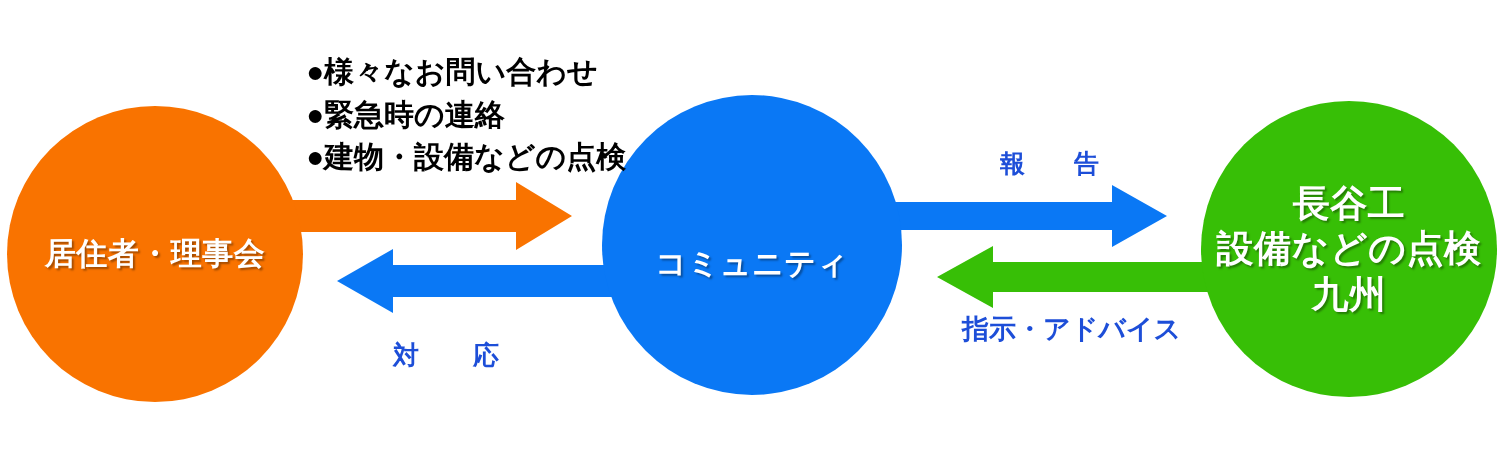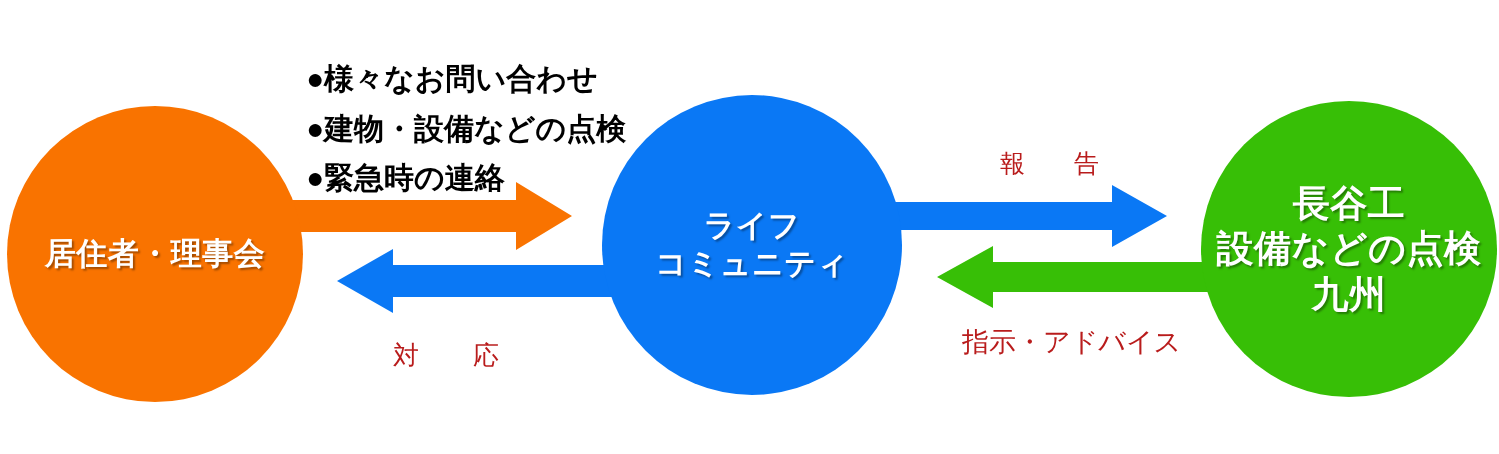--- a/index.html
+++ b/index.html
@@ -56,33 +56,33 @@
   #arrow-layer {
     position: absolute;
     left: 0; top: 0;
     width: 1499px; height: 454px;
     z-index: 2;
   }
 
   
   .arrow-label {
     position: absolute;
-    color: #b91c1c;
-    font-weight: normal;
+    color: #1d4ed8;
+    font-weight: bold;
     white-space: nowrap;
     z-index: 4;
     user-select: none;
   }
   #label-report {
     left: 1000px; top: 147px;
     font-size: 25px;
     letter-spacing: 12px;
   }
   #label-instructions {
-    left: 962px; top: 324px;
+    left: 962px; top: 311px;
     font-size: 27px;
     letter-spacing: 0px;
   }
   #label-response {
     left: 393px; top: 318px;
     font-size: 26px;
     letter-spacing: 14px;
     margin-top: 20px;
   }
 
@@ -94,21 +94,20 @@
     user-select: none;
   }
   .bullet-item {
     display: block;
     color: #000000;
     font-size: 30px;
     font-weight: bold;
     line-height: 1.42;
     white-space: nowrap;
     letter-spacing: 0px;
-    margin-top: 7px;
   }
 </style>
 </head>
 <body>
 
 <div id="canvas">
 
   <svg id="arrow-layer" viewBox="0 0 1499 454" width="1499" height="454" xmlns="http://www.w3.org/2000/svg">
 
     <polygon fill="#F97300" points="262,200 516,200 516,182 572,216 516,250 516,232 262,232"></polygon>
@@ -119,37 +118,37 @@
 
     <polygon fill="#37BF06" points="1260,262 993,262 993,246 937,277 993,308 993,292 1260,292"></polygon>
   </svg>
 
   <div class="node-circle" id="circle-residents">
     <span class="node-label">居住者・理事会</span>
   </div>
 
   <div class="node-circle" id="circle-lifemanager">
     <span class="node-label">
-      <span>ライフ</span><br>
+      <br>
       <span>コミュニティ</span>
     </span>
   </div>
 
   <div class="node-circle" id="circle-haseko">
     <span class="node-label">
       <span>長谷工</span><br>
       <span>設備などの点検</span><br>
       <span>九州</span>
     </span>
   </div>
 
   <div id="bullet-list">
     <span class="bullet-item">●様々なお問い合わせ</span>
+    <span class="bullet-item">●緊急時の連絡</span>
     <span class="bullet-item">●建物・設備などの点検</span>
-    <span class="bullet-item">●緊急時の連絡</span>
   </div>
 
   <span class="arrow-label" id="label-report">報　告</span>
 
   <span class="arrow-label" id="label-instructions">指示・アドバイス</span>
 
   <span class="arrow-label" id="label-response">対　応</span>
 
 </div>
 

